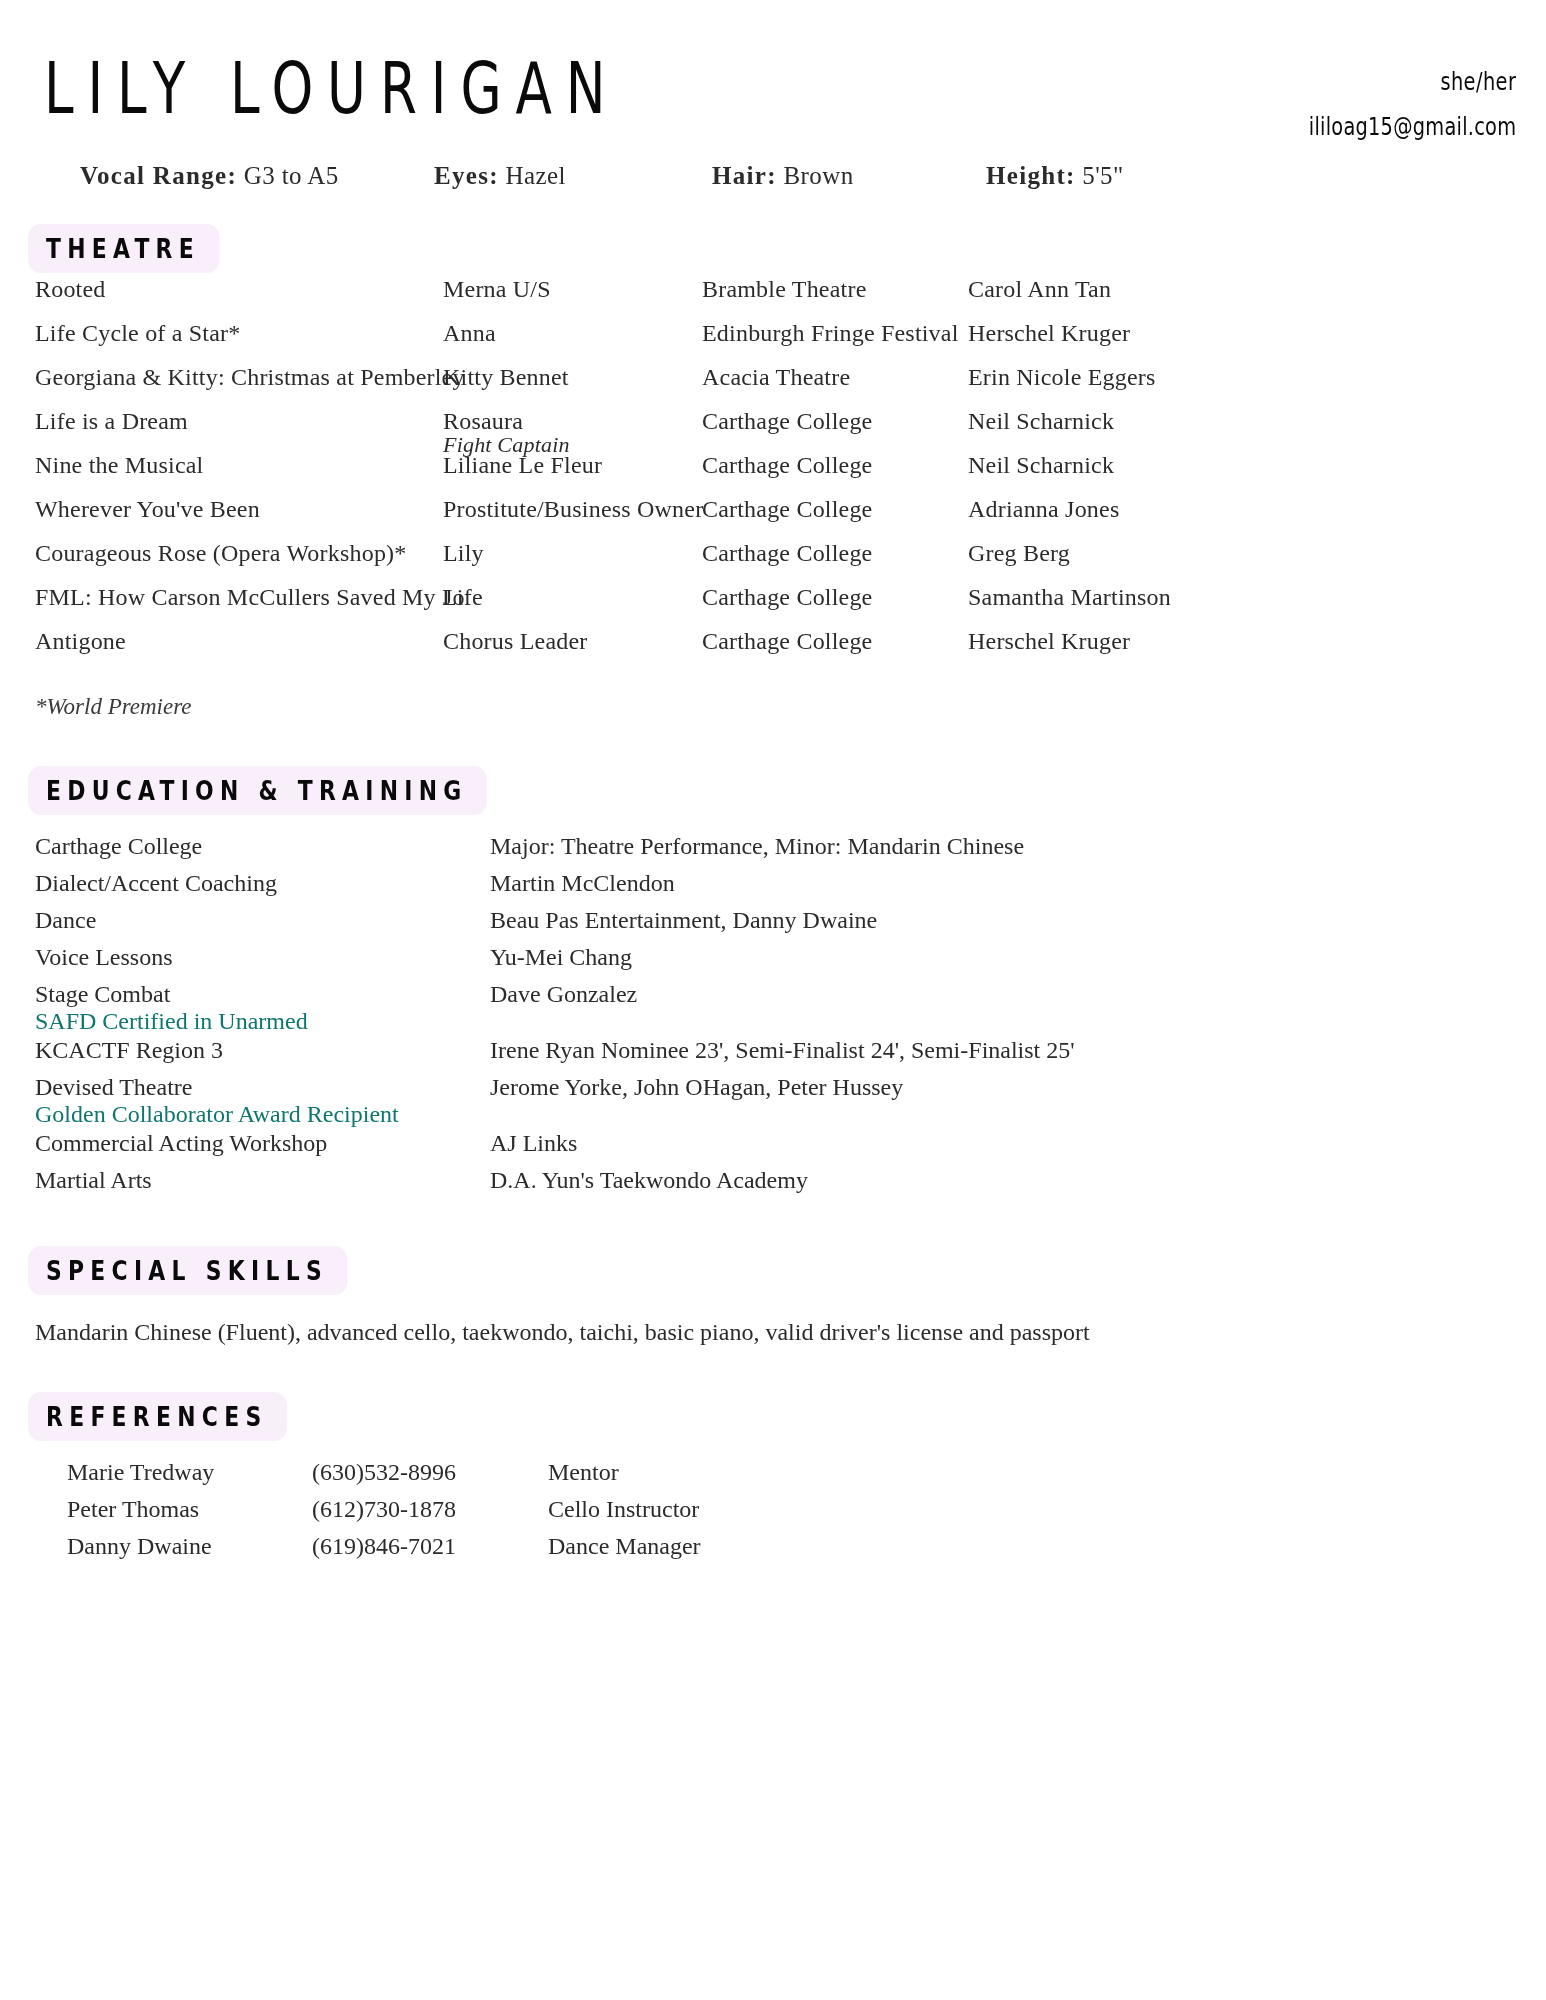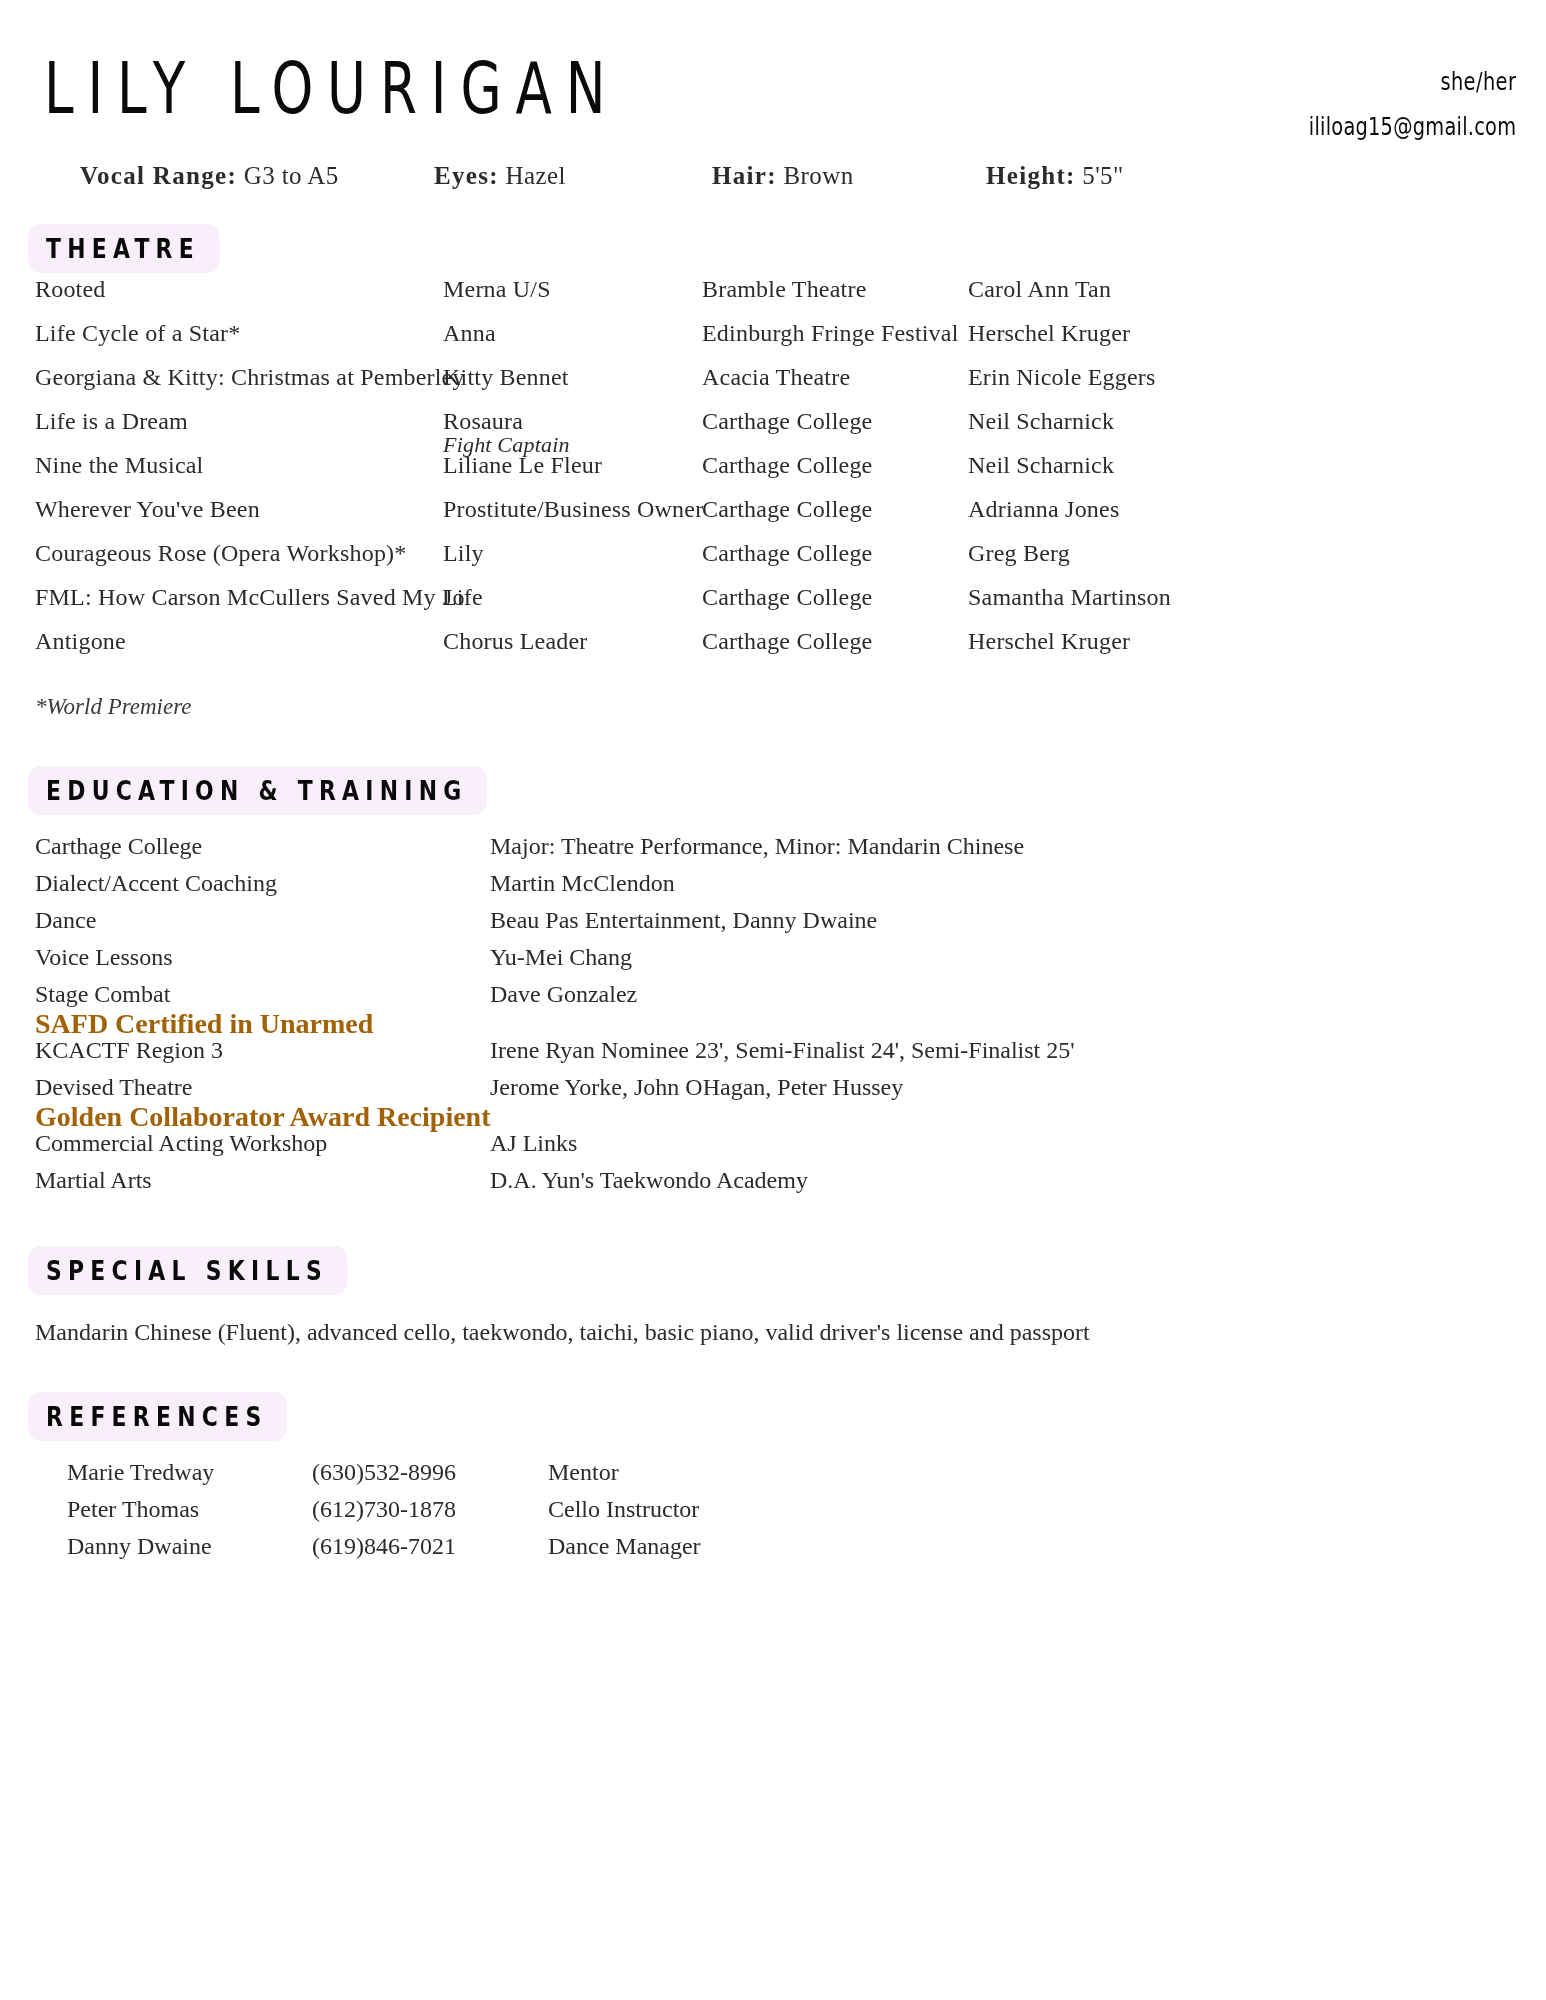--- a/index.html
+++ b/index.html
@@ -158,24 +158,24 @@
   }
   .e-row .c {
     position: absolute;
     white-space: nowrap;
     color: #2b2b2b;
   }
   .e-row .c0 { left: 35px; }
   .e-row .c1 { left: 490px; }
   .e-sub {
     display: block;
-    font-weight: bold;
-    font-size: 28px;
+    font-weight: normal;
+    font-size: 24px;
     line-height: 1.12;
-    color: #a16207;
+    color: #0f766e;
   }
 
   
   .skills-text {
     margin-left: 35px;
     margin-top: 24px;
     font-size: 24px;
     color: #2b2b2b;
   }
 

